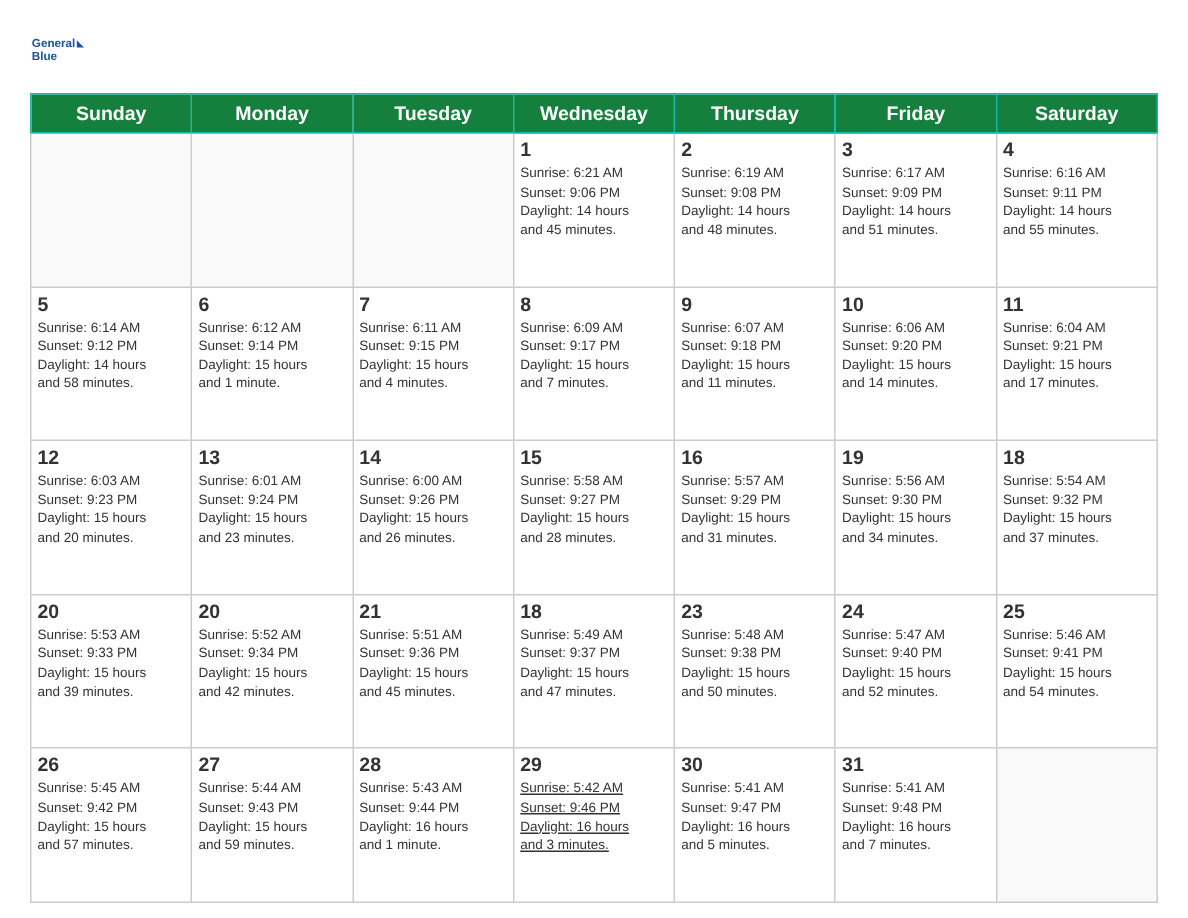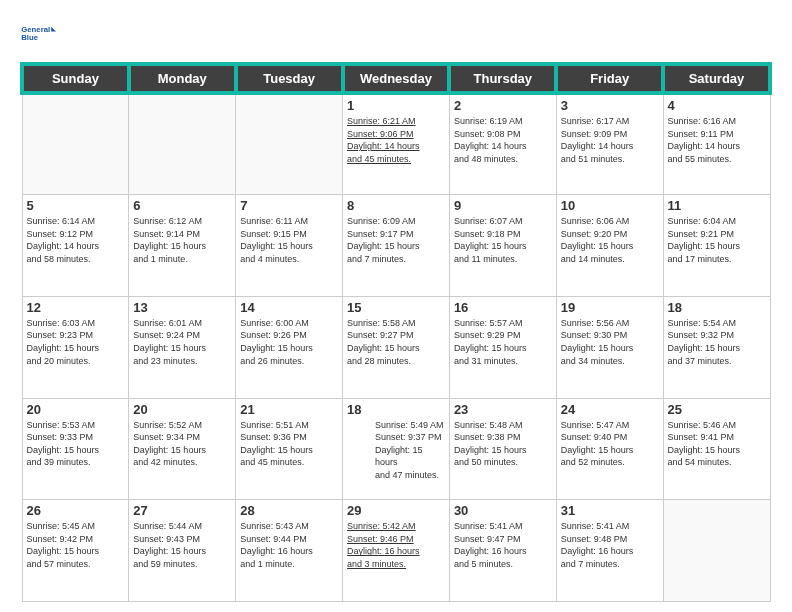--- a/index.html
+++ b/index.html
@@ -40,27 +40,27 @@
       font-size: 16px;
       color: #555;
     }
     .calendar {
       flex: 1;
       border-collapse: collapse;
       width: 100%;
       table-layout: fixed;
     }
     .calendar th {
-      background-color: #404040;
+      background-color: #15803d;
       color: white;
       text-align: center;
       padding: 5px 4px;
       font-size: 13px;
       font-weight: bold;
-      border: 4px solid #14b8a6;
+      border: 1px solid #14b8a6;
     }
     .calendar td {
       border: 1px solid #ccc;
       vertical-align: top;
       padding: 3px 4px;
       font-size: 9.5px;
       color: #333;
       height: 88px;
     }
     .calendar td.empty {
@@ -108,21 +108,21 @@
           <th>Saturday</th>
         </tr>
     </thead>
     <tbody id="calendar-body">
     <tr>
           <td class="empty"></td>
           <td class="empty"></td>
           <td class="empty"></td>
           <td>
             <div class="day-num">1</div>
-            <div class="day-info" style="white-space: pre-line; text-decoration: underline;">Sunrise: 6:21 AM
+            <div class="day-info" style="white-space: pre-line;">Sunrise: 6:21 AM
 Sunset: 9:06 PM
 Daylight: 14 hours
 and 45 minutes.</div>
           </td>
           <td>
             <div class="day-num">2</div>
             <div class="day-info" style="white-space: pre-line;">Sunrise: 6:19 AM
 Sunset: 9:08 PM
 Daylight: 14 hours
 and 48 minutes.</div>
@@ -261,21 +261,21 @@
           </td>
           <td>
             <div class="day-num">21</div>
             <div class="day-info" style="white-space: pre-line;">Sunrise: 5:51 AM
 Sunset: 9:36 PM
 Daylight: 15 hours
 and 45 minutes.</div>
           </td>
           <td>
             <div class="day-num">18</div>
-            <div class="day-info" style="white-space: pre-line; margin-left: 28px;">Sunrise: 5:49 AM
+            <div class="day-info" style="white-space: pre-line;">Sunrise: 5:49 AM
 Sunset: 9:37 PM
 Daylight: 15 hours
 and 47 minutes.</div>
           </td>
           <td>
             <div class="day-num">23</div>
             <div class="day-info" style="white-space: pre-line;">Sunrise: 5:48 AM
 Sunset: 9:38 PM
 Daylight: 15 hours
 and 50 minutes.</div>

